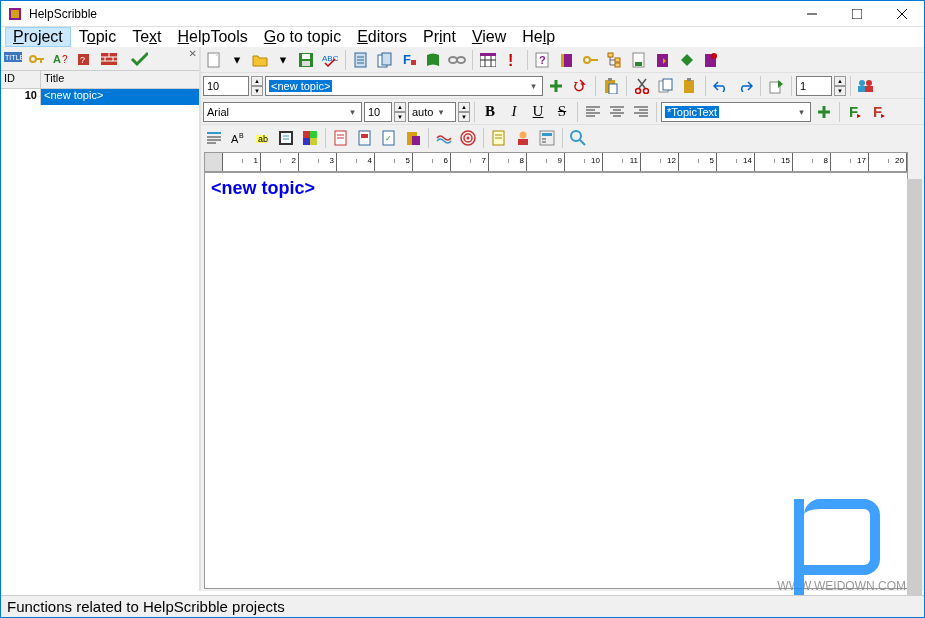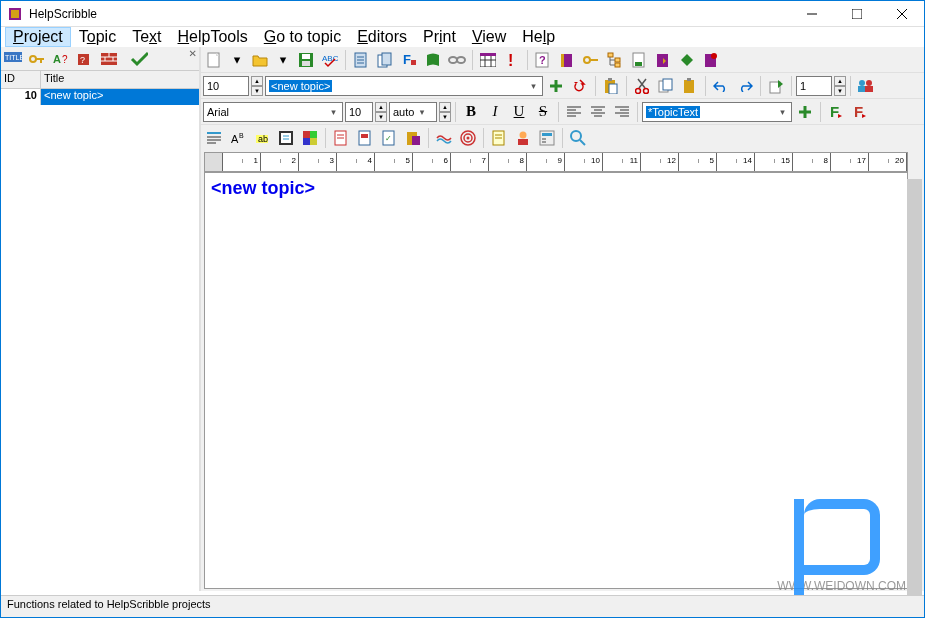--- a/index.html
+++ b/index.html
@@ -35,21 +35,21 @@
 .spin { width: 12px; display: flex; flex-direction: column; }
 .spin div { height: 10px; font-size: 6px; display: flex; align-items: center; justify-content: center; border: 1px solid #999; background: #f0f0f0; }
 .ruler { height: 20px; background: #fff; border: 1px solid #999; margin: 1px 16px 0 3px; position: relative; font-size: 8px; overflow: hidden; display: flex; }
 .ruler .rseg { position: relative; width: 38px; border-right: 1px solid #666; height: 100%; }
 .ruler .rseg::before { content: ""; position: absolute; left: 50%; top: 6px; width: 1px; height: 4px; background: #999; }
 .ruler .num { position: absolute; top: 3px; right: 2px; }
 .editor { flex: 1; background: #fff; margin: 0 16px 2px 3px; border: 1px solid #999; padding: 5px 6px; position: relative; overflow: hidden; }
 .editor .topic-title { color: #0000ee; font-size: 18px; font-weight: bold; font-family: Arial; }
 .vscroll { position: absolute; right: 2px; top: 178px; width: 15px; bottom: 3px; background: #f0f0f0; border: 1px solid #ccc; }
 .vscroll .thumb { background: #ccc; width: 100%; height: 100%; }
-.statusbar { height: 22px; border-top: 1px solid #ccc; font-size: 11px; padding: 2px 6px; background: #f0f0f0; position: absolute; bottom: 0; left: 0; right: 0; }
+.statusbar { height: 22px; border-top: 1px solid #ccc; font-size: 15px; padding: 2px 6px; background: #f0f0f0; position: absolute; bottom: 0; left: 0; right: 0; }
 .fmt-btn { width: 22px; height: 20px; display: flex; align-items: center; justify-content: center; font-family: "Times New Roman", serif; font-size: 15px; }
 .fmt-btn.b { font-weight: bold; }
 .fmt-btn.i { font-style: italic; }
 .fmt-btn.u { text-decoration: underline; }
 .fmt-btn.s { text-decoration: line-through; }
 .watermark { position: absolute; right: 18px; bottom: 24px; text-align: center; opacity: 0.85; pointer-events: none; }
 .watermark .logo { width: 76px; height: 76px; border: 10px solid #1e90ff; border-radius: 16px 16px 16px 0; border-left: none; border-bottom: 10px solid #1e90ff; display: inline-block; position: relative; }
 .watermark .logo::before { content: ""; position: absolute; left: -10px; top: -10px; width: 10px; height: 96px; background: #1e90ff; }
 .watermark .t1 { font-size: 18px; font-weight: bold; color: #444; margin-top: 2px; }
 .watermark .t2 { font-size: 12px; color: #888; }
@@ -361,21 +361,21 @@
           <svg width="18" height="14">
             <circle cx="5" cy="4" r="3" fill="#39c"></circle>
             <circle cx="12" cy="4" r="3" fill="#c33"></circle>
             <rect x="1" y="7" width="8" height="6" fill="#39c"></rect>
             <rect x="8" y="7" width="8" height="6" fill="#c33"></rect>
           </svg>
         </span>
     </div>
 
     <div class="tbrow">
-      <div class="sel-field" style="width:140px">
+      <div class="sel-field" style="width:159px">
         <span>Arial</span>
         <span style="flex:1"></span>
           <span class="dd">▾</span>
       </div>
       <input class="inp" style="width: 28px;" value="10">
       <div class="spin">
           <div>▲</div>
           <div>▼</div>
         </div>
       <div class="sel-field" style="width:48px">

